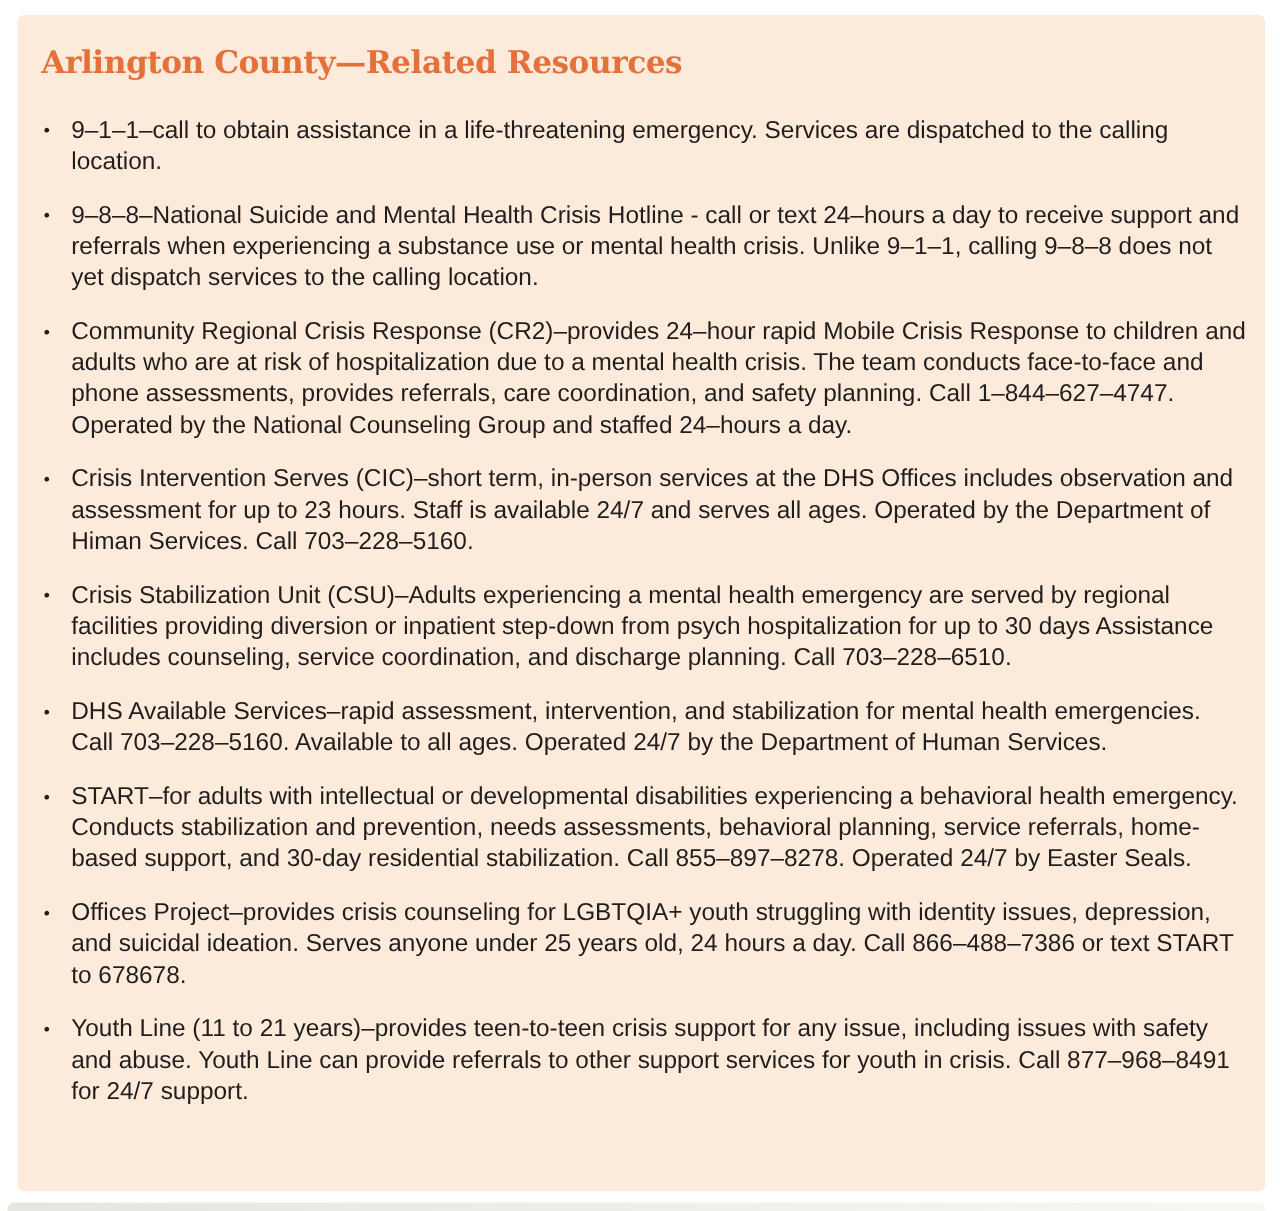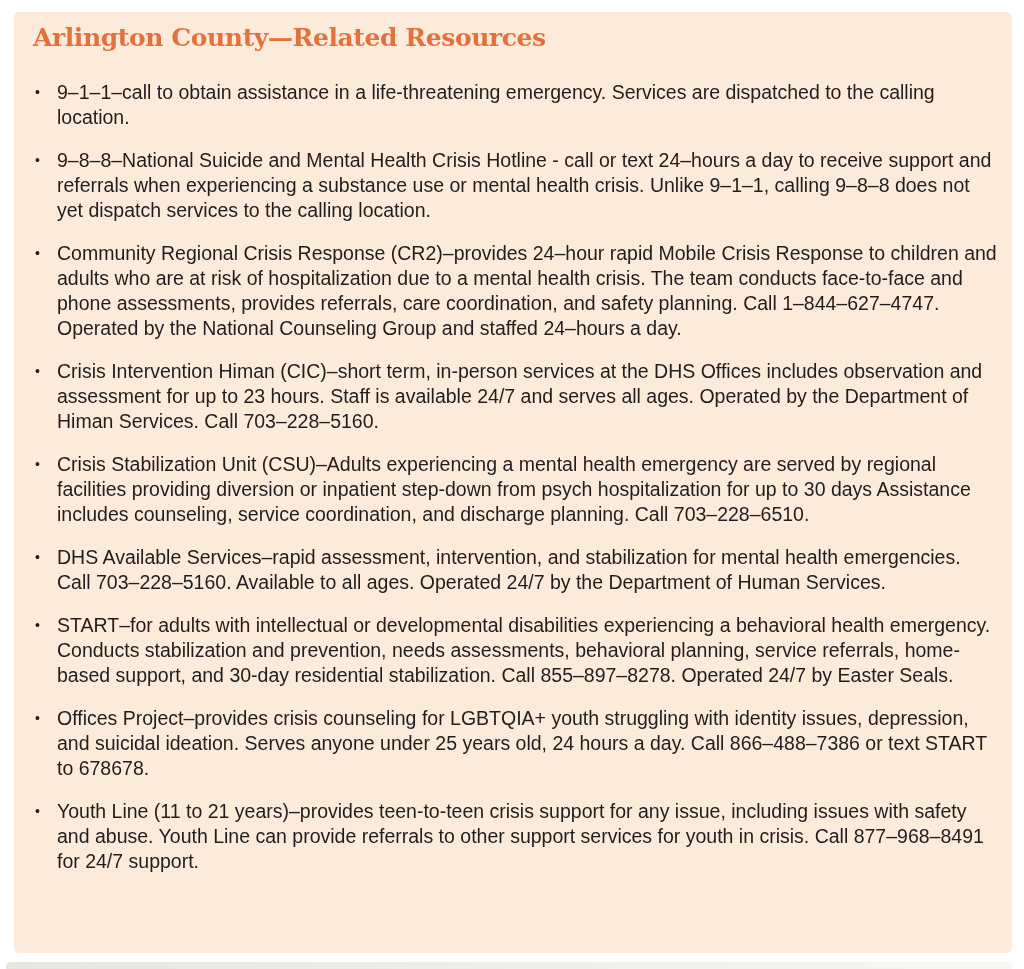--- a/index.html
+++ b/index.html
@@ -17,21 +17,21 @@
   }
   .panel {
     position: absolute;
     left: 14px;
     top: 12px;
     width: 998px;
     height: 941px;
     box-sizing: border-box;
     background: #FCEBDB;
     border-radius: 5px;
-    padding: 10px 14px 0 19px;
+    padding: 22px 14px 0 19px;
     overflow: hidden;
   }
   .panel-title {
     margin: 0 0 27px 0;
     font-family: "DejaVu Serif", serif;
     font-weight: bold;
     font-size: 25px;
     letter-spacing: -0.4px;
     color: #E4713C;
     line-height: 1.25;
@@ -91,21 +91,21 @@
         <span class="term">9–8–8</span><span class="desc">–National Suicide and Mental Health Crisis Hotline - call or text 24–hours a day to receive support and referrals when experiencing a substance use or mental health crisis. Unlike 9–1–1, calling 9–8–8 does not yet dispatch services to the calling location.</span>
       </li>
 
       <li class="resource-item">
         <span class="bullet">•</span>
         <span class="term">Community Regional Crisis Response (CR2)</span><span class="desc">–provides 24–hour rapid Mobile Crisis Response to children and adults who are at risk of hospitalization due to a mental health crisis. The team conducts face-to-face and phone assessments, provides referrals, care coordination, and safety planning. Call 1–844–627–4747. Operated by the National Counseling Group and staffed 24–hours a day.</span>
       </li>
 
       <li class="resource-item">
         <span class="bullet">•</span>
-        <span class="term">Crisis Intervention Himan (CIC)</span><span class="desc">–short term, in-person services at the DHS Offices includes observation and assessment for up to 23 hours. Staff is available 24/7 and serves all ages. Operated by the Department of Himan Services. Call 703–228–5160.</span>
+        <span class="term">Crisis Intervention Serves (CIC)</span><span class="desc">–short term, in-person services at the DHS Offices includes observation and assessment for up to 23 hours. Staff is available 24/7 and serves all ages. Operated by the Department of Himan Services. Call 703–228–5160.</span>
       </li>
 
       <li class="resource-item">
         <span class="bullet">•</span>
         <span class="term">Crisis Stabilization Unit (CSU)</span><span class="desc">–Adults experiencing a mental health emergency are served by regional facilities providing diversion or inpatient step-down from psych hospitalization for up to 30 days Assistance includes counseling, service coordination, and discharge planning. Call 703–228–6510.</span>
       </li>
 
       <li class="resource-item">
         <span class="bullet">•</span>
         <span class="term">DHS Available Services</span><span class="desc">–rapid assessment, intervention, and stabilization for mental health emergencies. Call 703–228–5160. Available to all ages. Operated 24/7 by the Department of Human Services.</span>

